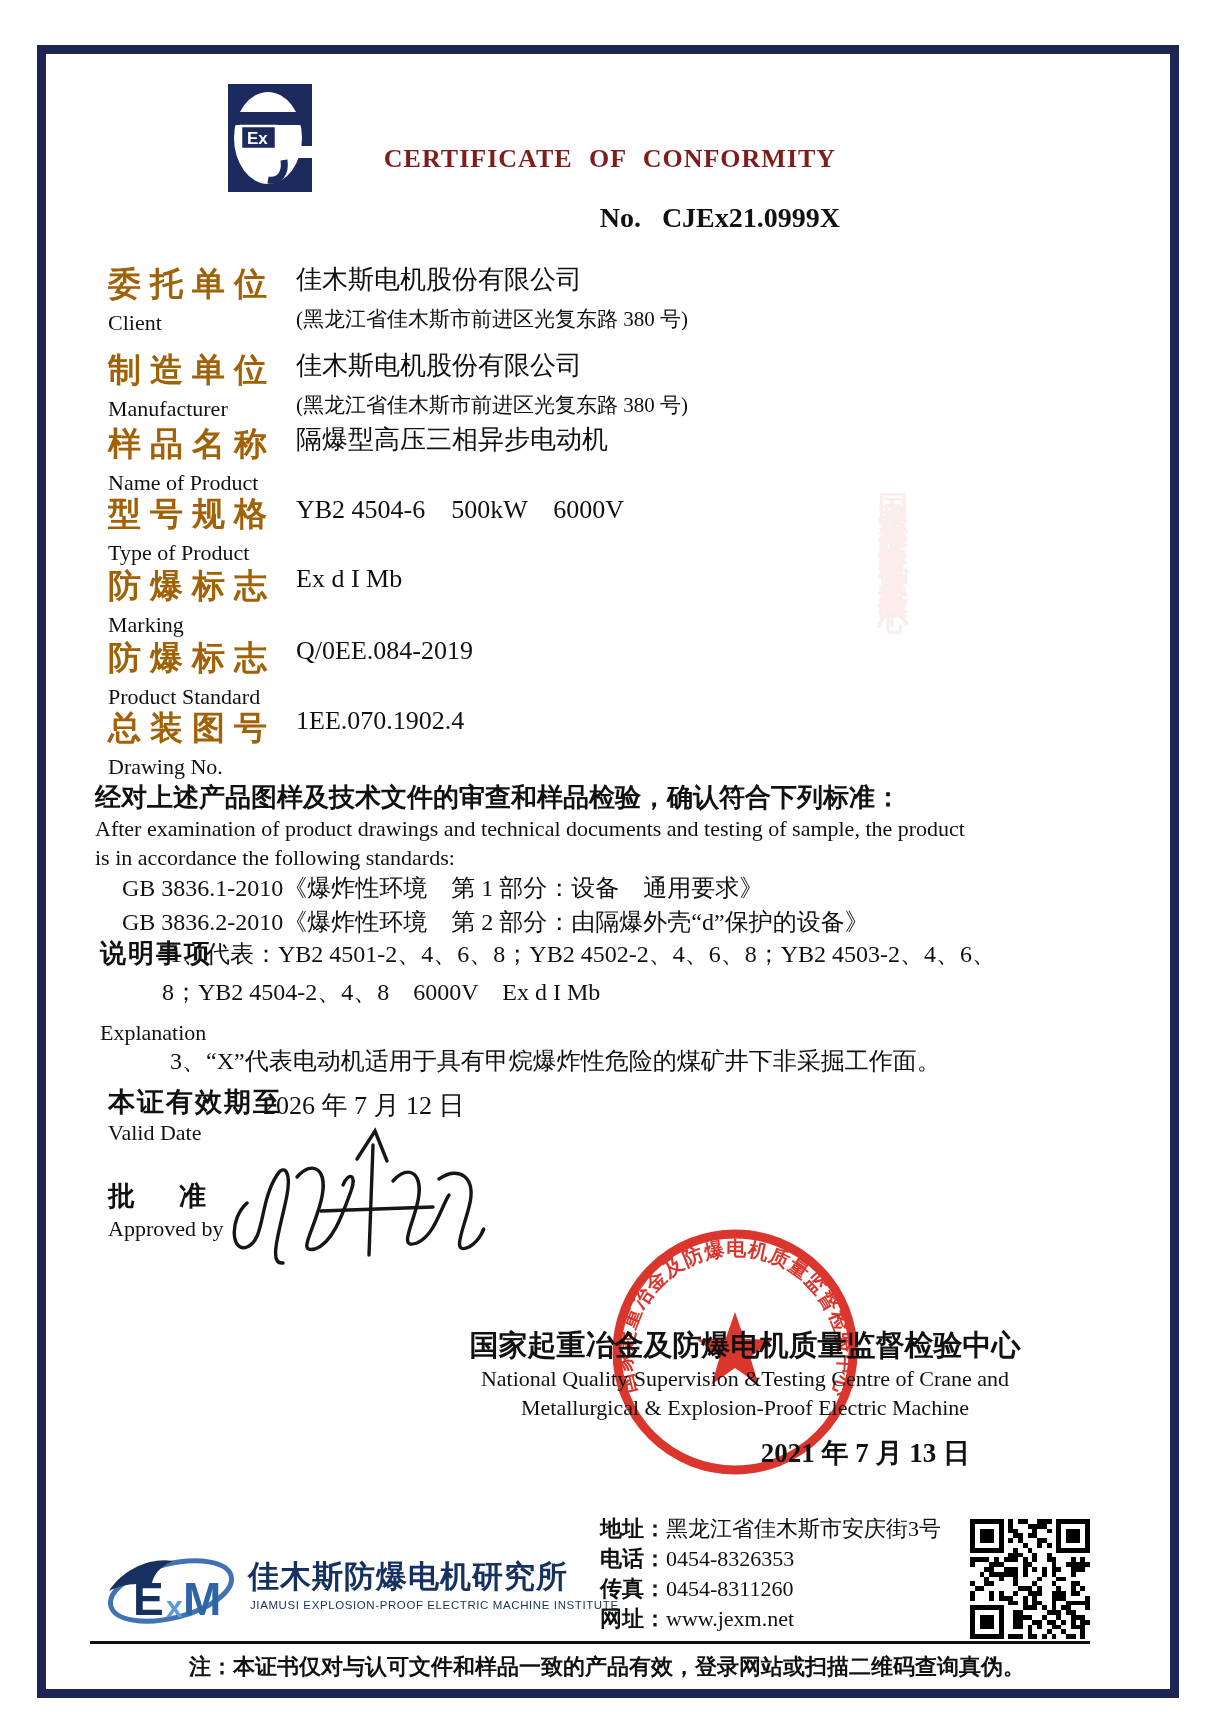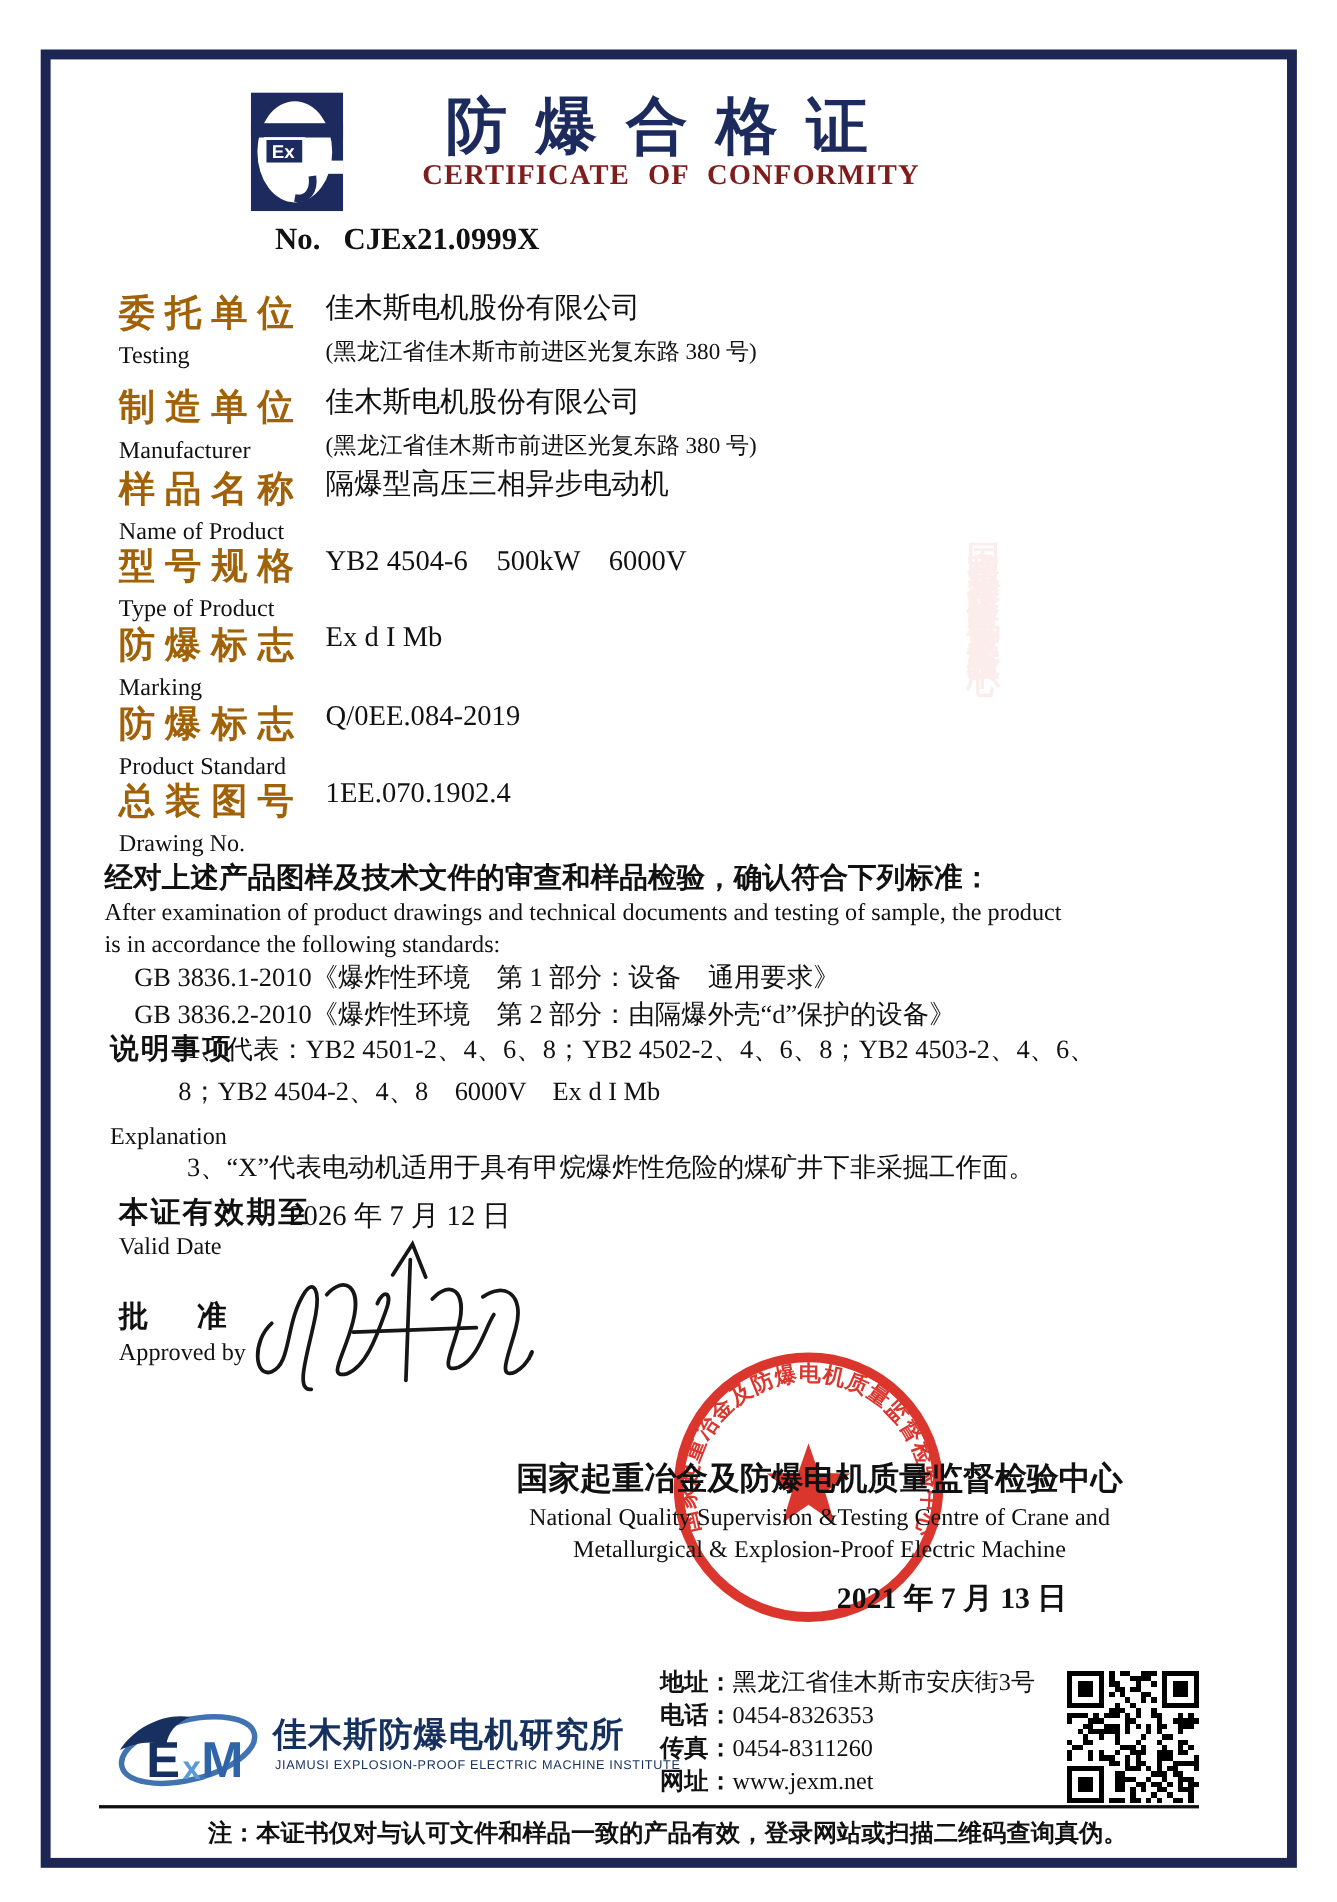--- a/index.html
+++ b/index.html
@@ -8,21 +8,21 @@
   .frame{position:absolute;left:37px;top:45px;width:1142px;height:1653px;
          border:9px solid #1c2553;box-sizing:border-box;}
   .abs{position:absolute;}
   
   .title-cn{position:absolute;left:340px;top:78px;width:540px;text-align:center;
             font-family:"Liberation Serif","DejaVu Serif",serif;font-weight:bold;
             font-size:56px;color:#1c2a5e;letter-spacing:26px;white-space:nowrap;}
   .title-en{position:absolute;left:340px;top:144px;width:540px;text-align:center;
             font-family:"Liberation Serif",serif;font-weight:bold;font-size:26px;
             color:#7f1d1d;letter-spacing:1px;word-spacing:9px;white-space:nowrap;}
-  .cert-no{position:absolute;left:250px;top:202px;width:590px;text-align:left;
+  .cert-no{position:absolute;left:250px;top:202px;width:590px;text-align:right;
            font-weight:bold;font-size:28px;white-space:pre;}
   
   .field-row{position:absolute;left:0;width:1100px;}
   .flabel{position:absolute;left:108px;top:0;width:230px;}
   .label-cn{font-family:"Liberation Sans","DejaVu Sans",sans-serif;font-weight:bold;
             font-size:33px;color:#a16207;letter-spacing:9px;white-space:nowrap;}
   .label-en{font-family:"Liberation Serif",serif;font-size:22px;color:#111;margin-top:3px;white-space:nowrap;}
   .fvalue{position:absolute;left:296px;top:0;width:760px;}
   .value{font-size:26px;white-space:pre;}
   .value-note{font-size:21px;margin-top:8px;white-space:pre;}
@@ -87,30 +87,29 @@
     <svg width="84" height="108" viewBox="0 0 84 108">
       <rect width="84" height="108" fill="#1d2a5e"></rect>
       <ellipse cx="40" cy="54" rx="34" ry="46" fill="#ffffff"></ellipse>
       <rect x="0" y="28" width="84" height="13" fill="#1d2a5e"></rect>
       <rect x="42" y="62" width="42" height="12" fill="#ffffff"></rect>
       <rect x="13" y="42" width="35" height="23" fill="#1d2a5e" stroke="#ffffff" stroke-width="2.5"></rect>
       <text x="19" y="60" font-family="Liberation Sans, sans-serif" font-size="17" font-weight="bold" fill="#ffffff">Ex</text>
       <path d="M 56,76 C 58,90 51,98 40,96" fill="none" stroke="#1d2a5e" stroke-width="7"></path>
     </svg>
   </div>
-  <div class="title-cn">防爆合格证</div>
   <div class="title-en">CERTIFICATE OF CONFORMITY</div>
   <div class="cert-no">No.   CJEx21.0999X</div>
 
   <div class="ghost-seal">国家起重冶金及防爆电机质量监督检验中心</div>
 
   <div class="field-row" style="top:262px;">
     <div class="flabel">
         <div class="label-cn">委托单位</div>
-      <div class="label-en">Testing</div>
+      <div class="label-en">Client</div>
       </div>
     <div class="fvalue">
         <div class="value">佳木斯电机股份有限公司</div>
       <div class="value-note">(黑龙江省佳木斯市前进区光复东路 380 号)</div>
       </div>
   </div>
   <div class="field-row" style="top:348px;">
     <div class="flabel">
         <div class="label-cn">制造单位</div>
       <div class="label-en">Manufacturer</div>

